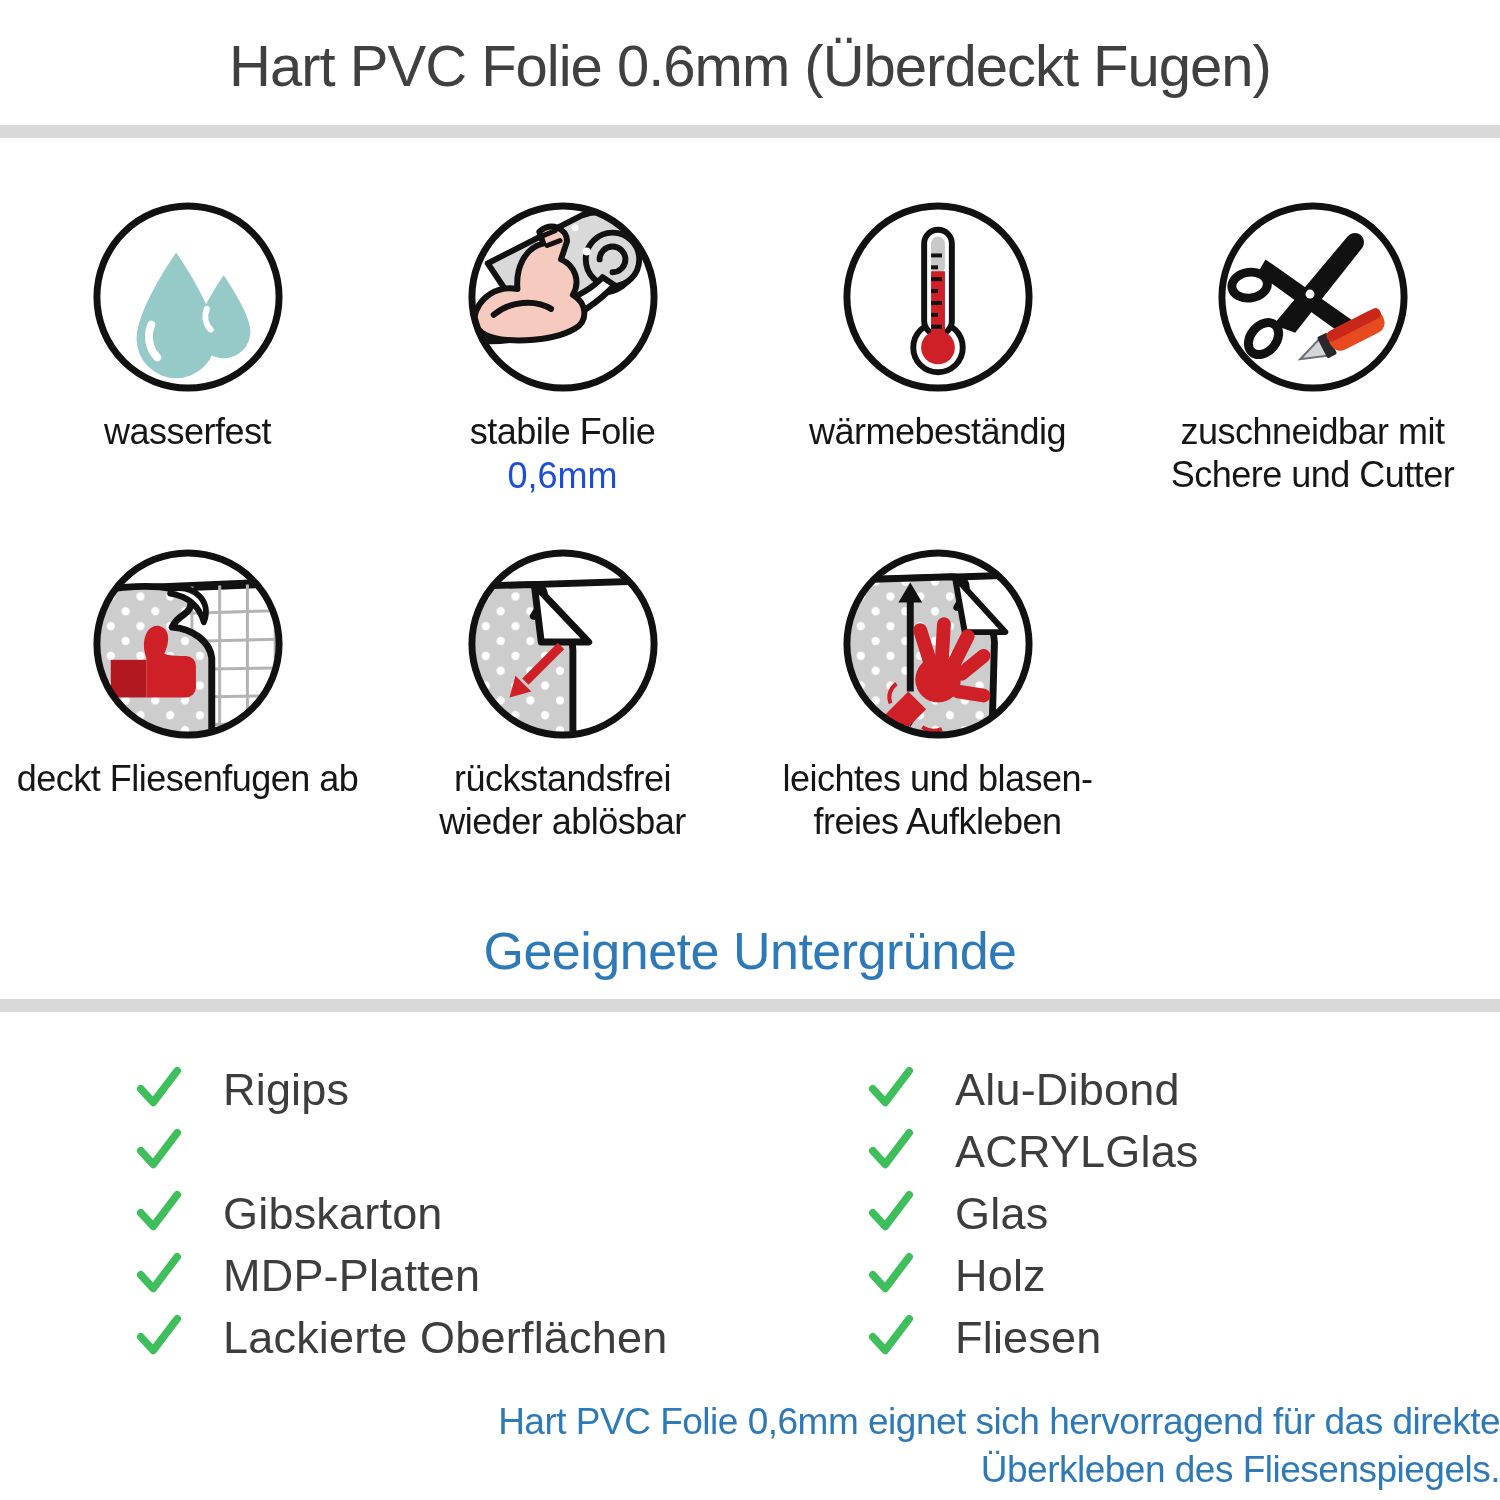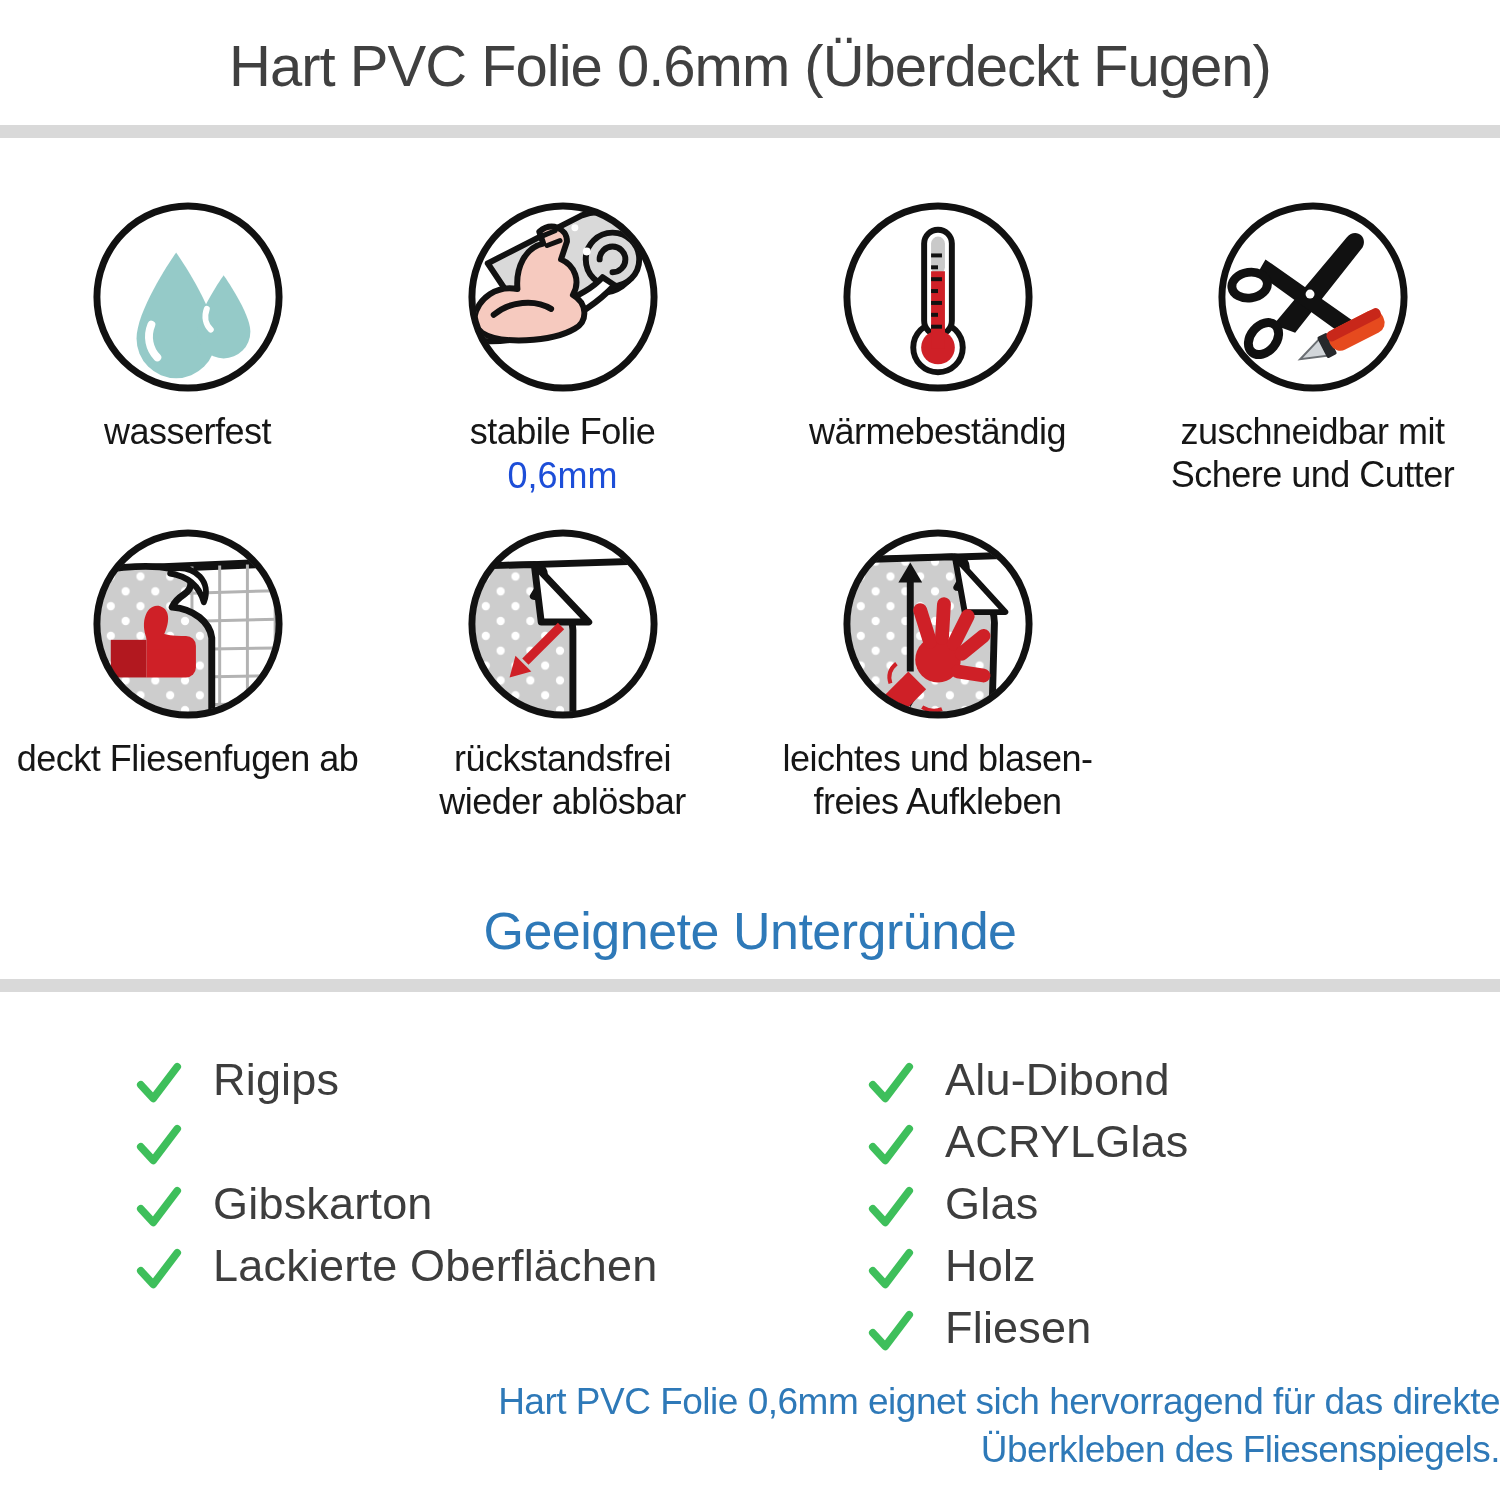--- a/index.html
+++ b/index.html
@@ -10,37 +10,37 @@
   }
   .page-title{
     margin:34px 0 0;text-align:center;color:#404040;
     font-size:58px;font-weight:500;letter-spacing:-1px;line-height:1.12;
   }
   .divider{height:13px;background:#d9d9d9;width:100%;}
   .divider.top{margin-top:26px;}
   .divider.mid{margin-top:18px;}
   .features{
     margin:60px auto 0;width:1500px;
-    display:grid;grid-template-columns:repeat(4,1fr);row-gap:28px;
+    display:grid;grid-template-columns:repeat(4,1fr);row-gap:48px;
   }
   .feature{display:flex;flex-direction:column;align-items:center;}
   .feature svg.badge{width:198px;height:198px;display:block;}
   .caption{
     margin-top:14px;font-size:36px;line-height:1.2;text-align:center;
     color:#161616;white-space:pre-line;letter-spacing:-0.5px;
   }
   .subcaption{margin-top:2px;font-size:36px;color:#1d4ed8;text-align:center;}
   .section-title{
     margin:78px 0 0;text-align:center;color:#2e79b8;
     font-size:52px;font-weight:500;letter-spacing:-0.5px;line-height:1.15;
   }
   .substrates{display:flex;margin:52px 0 0 133px;}
   .substrates ul{list-style:none;margin:0;padding:0;}
   .substrates ul.left-col{width:732px;}
-  .substrates li{display:flex;align-items:flex-end;height:62px;}
+  .substrates li{display:flex;align-items:flex-start;height:62px;gap:10px;}
   .substrates li svg{width:52px;height:46px;margin-right:28px;flex:0 0 auto;}
   .substrates li span{font-size:45px;color:#3d3d3d;letter-spacing:0.2px;}
   .footer-note{
     margin-top:24px;text-align:right;color:#2e79b8;
     font-size:37px;line-height:1.3;white-space:pre-line;letter-spacing:-0.5px;
   }
 </style>
 </head>
 <body>
 
@@ -231,20 +231,26 @@
     <li>
       <svg viewBox="0 0 52 48">
           <path d="M7 26 L20 40 L45 7" fill="none" stroke="#3ebf5b" stroke-width="8" stroke-linecap="round" stroke-linejoin="round"></path>
         </svg>
       <span>Gibskarton</span>
     </li>
     <li>
       <svg viewBox="0 0 52 48">
           <path d="M7 26 L20 40 L45 7" fill="none" stroke="#3ebf5b" stroke-width="8" stroke-linecap="round" stroke-linejoin="round"></path>
         </svg>
+      <span>MDP-Platten</span>
+    </li>
+    <li>
+      <svg viewBox="0 0 52 48">
+          <path d="M7 26 L20 40 L45 7" fill="none" stroke="#3ebf5b" stroke-width="8" stroke-linecap="round" stroke-linejoin="round"></path>
+        </svg>
       <span>Lackierte Oberflächen</span>
     </li>
   </ul>
   <ul>
     <li>
       <svg viewBox="0 0 52 48">
           <path d="M7 26 L20 40 L45 7" fill="none" stroke="#3ebf5b" stroke-width="8" stroke-linecap="round" stroke-linejoin="round"></path>
         </svg>
       <span>Alu-Dibond</span>
     </li>

